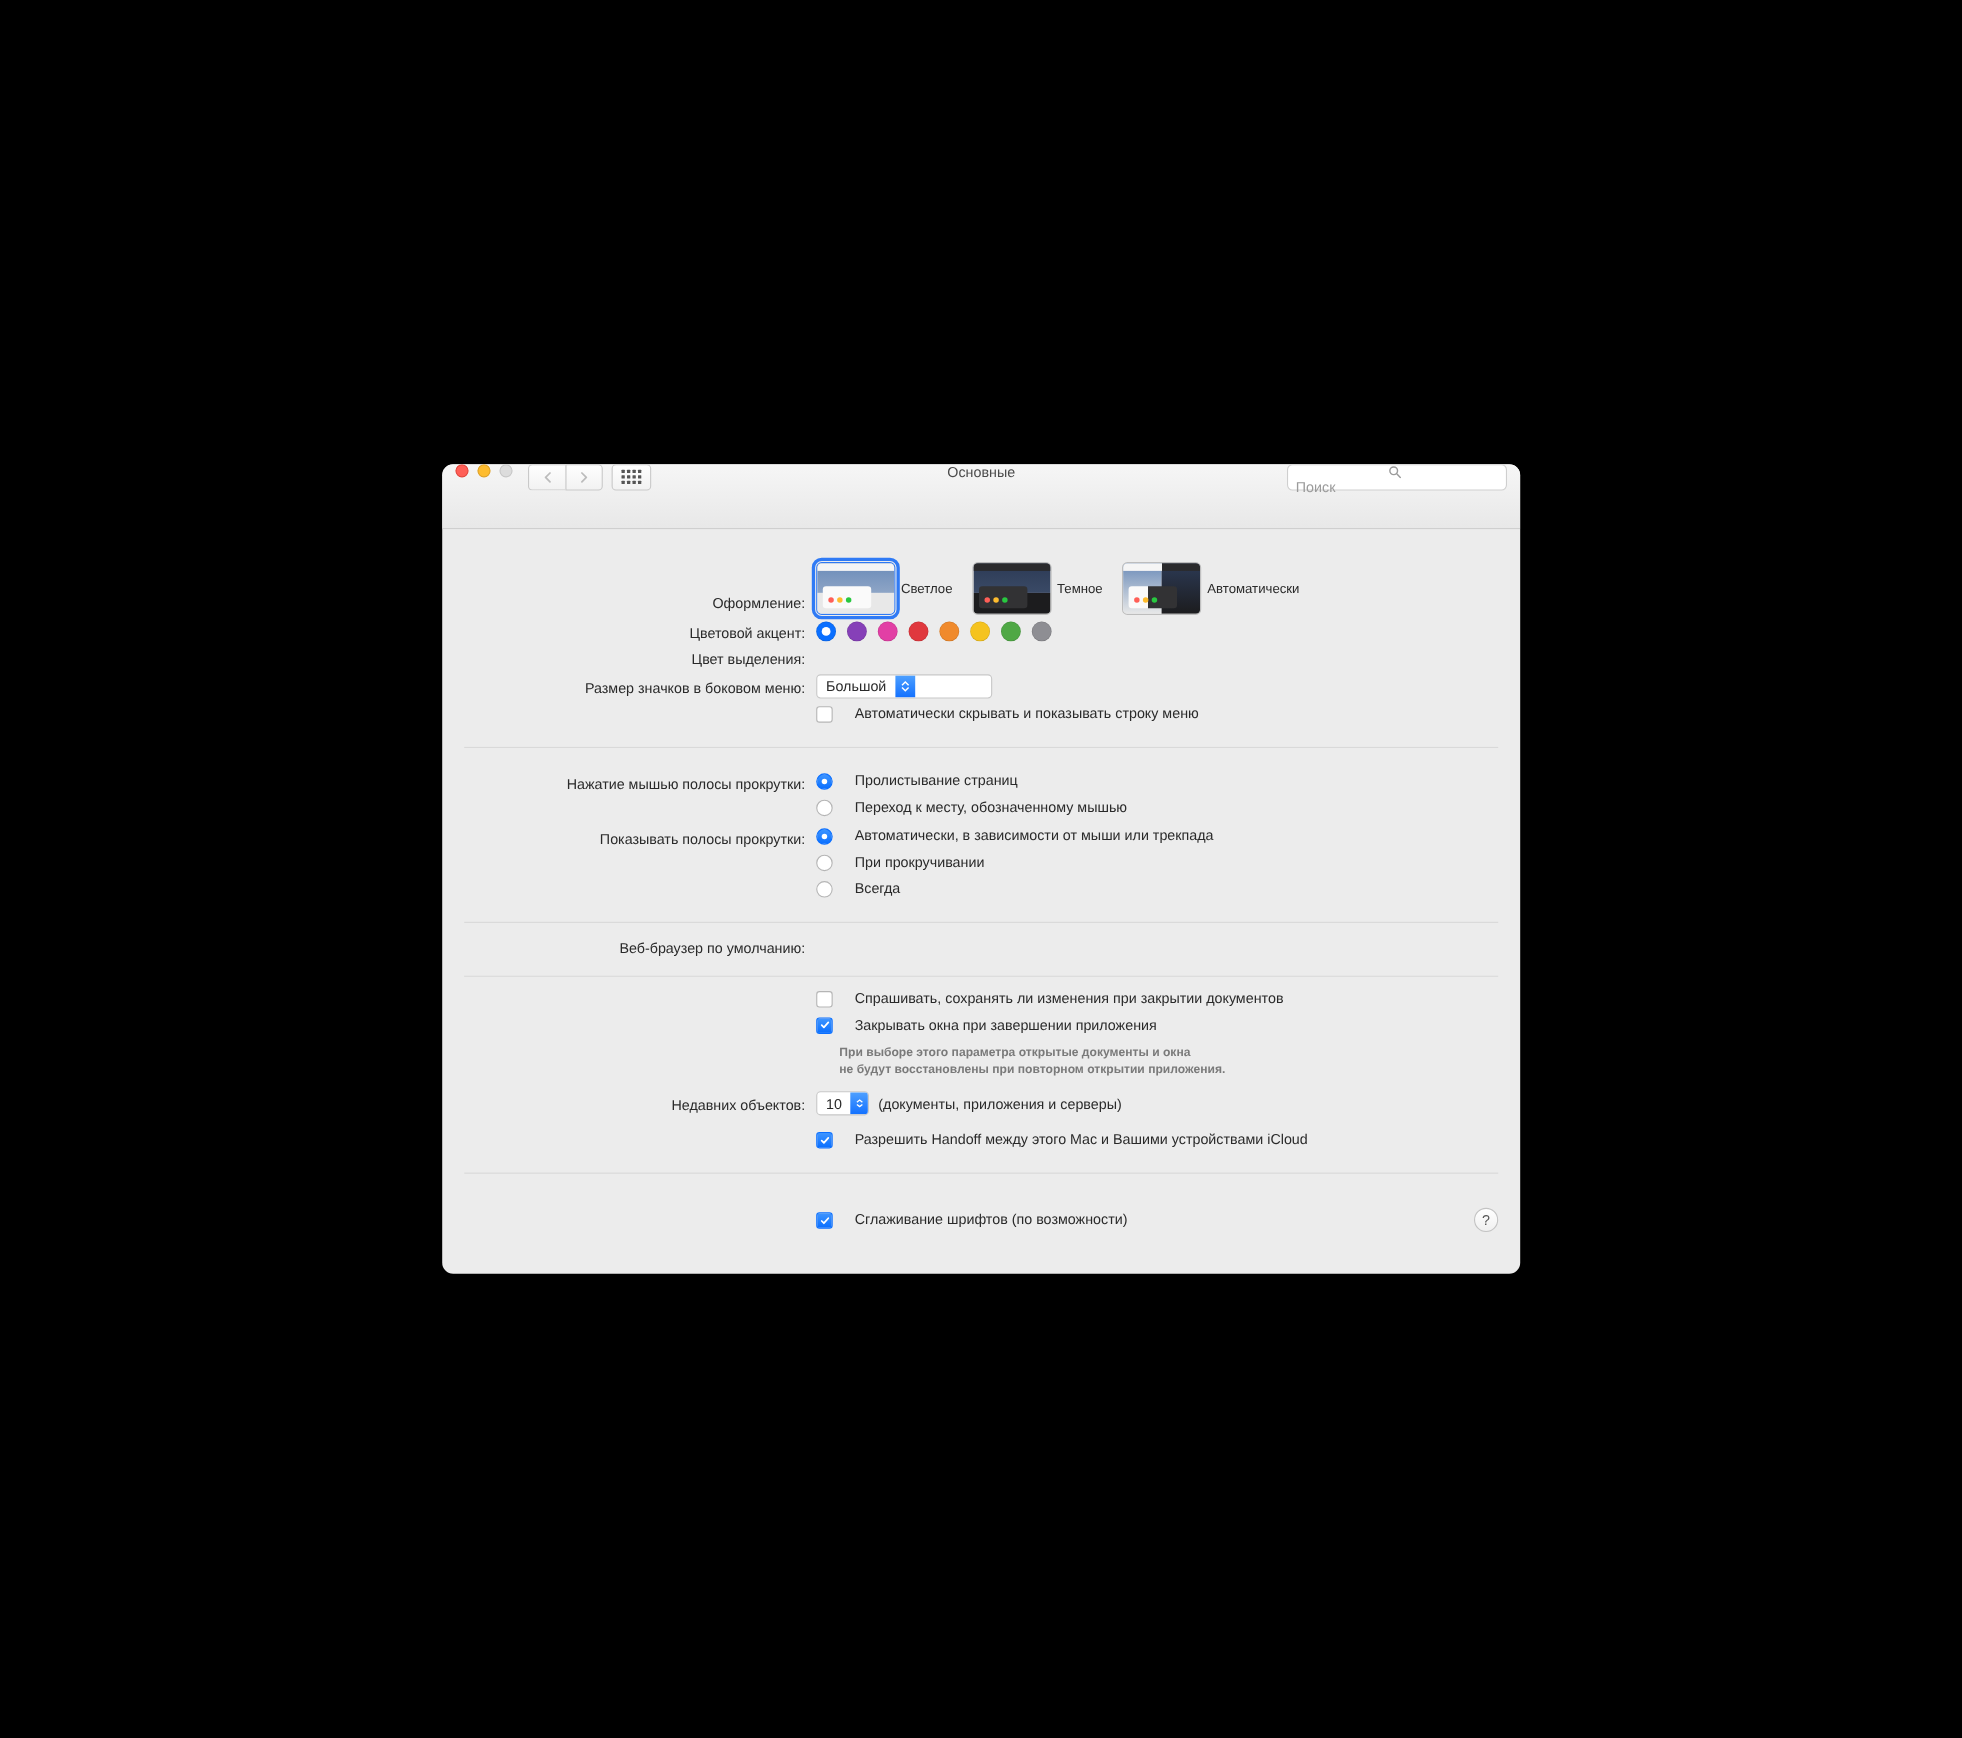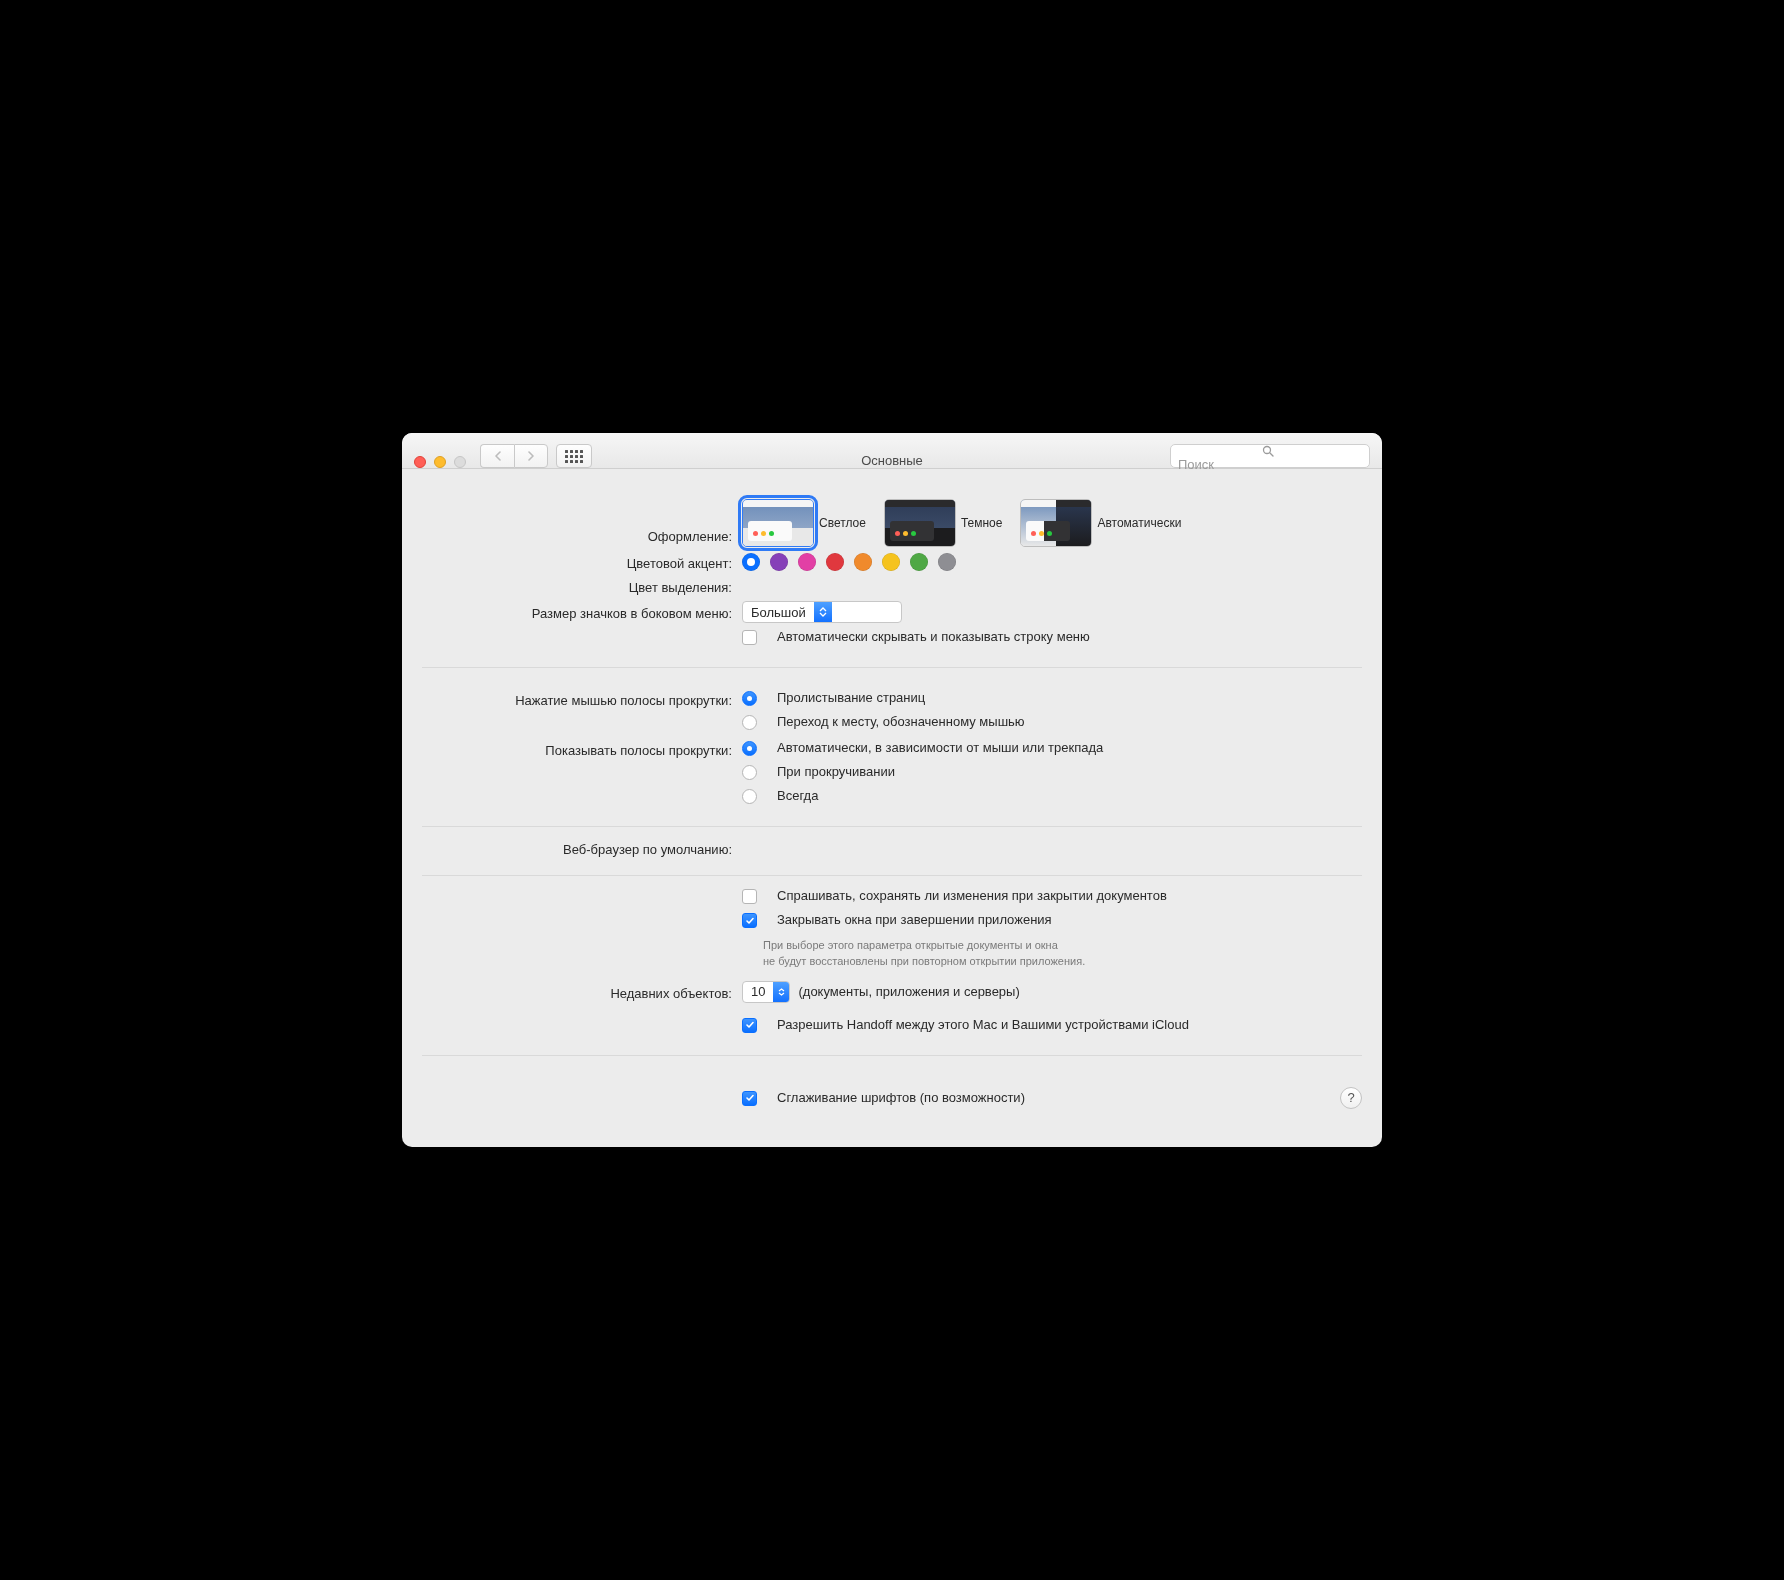--- a/index.html
+++ b/index.html
@@ -14,25 +14,25 @@
     min-height: 100vh;
   }
   .window {
     width: 980px;
     background: #ececec;
     border-radius: 10px;
     box-shadow: 0 20px 60px rgba(0,0,0,0.6);
     overflow: hidden;
   }
   .titlebar {
-    height: 36px;
+    height: 59px;
     background: linear-gradient(#f6f6f6, #e8e8e8);
     border-bottom: 1px solid #cfcfcf;
     display: flex;
-    align-items: flex-end;
+    align-items: flex-start;
     padding: 0 12px;
     position: relative;
   }
   .traffic { display: flex; gap: 8px; margin-right: 14px; }
   .tl { width: 12px; height: 12px; border-radius: 50%; }
   .tl.red { background: #ff5f57; border: 0.5px solid #e24238; }
   .tl.yellow { background: #febc2e; border: 0.5px solid #dfa023; }
   .tl.gray { background: #dcdcdc; border: 0.5px solid #c6c6c6; }
   .nav-group { display: flex; }
   .nav-btn {
@@ -179,21 +179,21 @@
     display: flex; align-items: center; justify-content: center;
     cursor: pointer;
   }
   .radio.checked {
     background: linear-gradient(#3e95ff,#0a6fff);
     border-color: #0a6fff;
   }
   .radio.checked::after {
     content:''; width:5px; height:5px; border-radius:50%; background:#fff;
   }
-  .hint { font-size: 11px; color: #7a7a7a; margin: 2px 0 0 21px; line-height: 1.4; }
+  .hint { font-size: 11px; color: #7a7a7a; margin: 2px 0 0 21px; line-height: 1.4; font-weight: bold; }
 
   .stepper {
     display: inline-flex; align-items:center; height:22px;
     border:1px solid #c7c7c7; border-radius:4px; background:#fff; overflow:hidden;
   }
   .stepper .num { padding:0 8px; min-width:26px; }
   .stepper .arrows {
     width:16px; align-self:stretch;
     background:linear-gradient(#4ea0ff,#1371ff);
     display:flex;flex-direction:column;align-items:center;justify-content:center;color:#fff;

